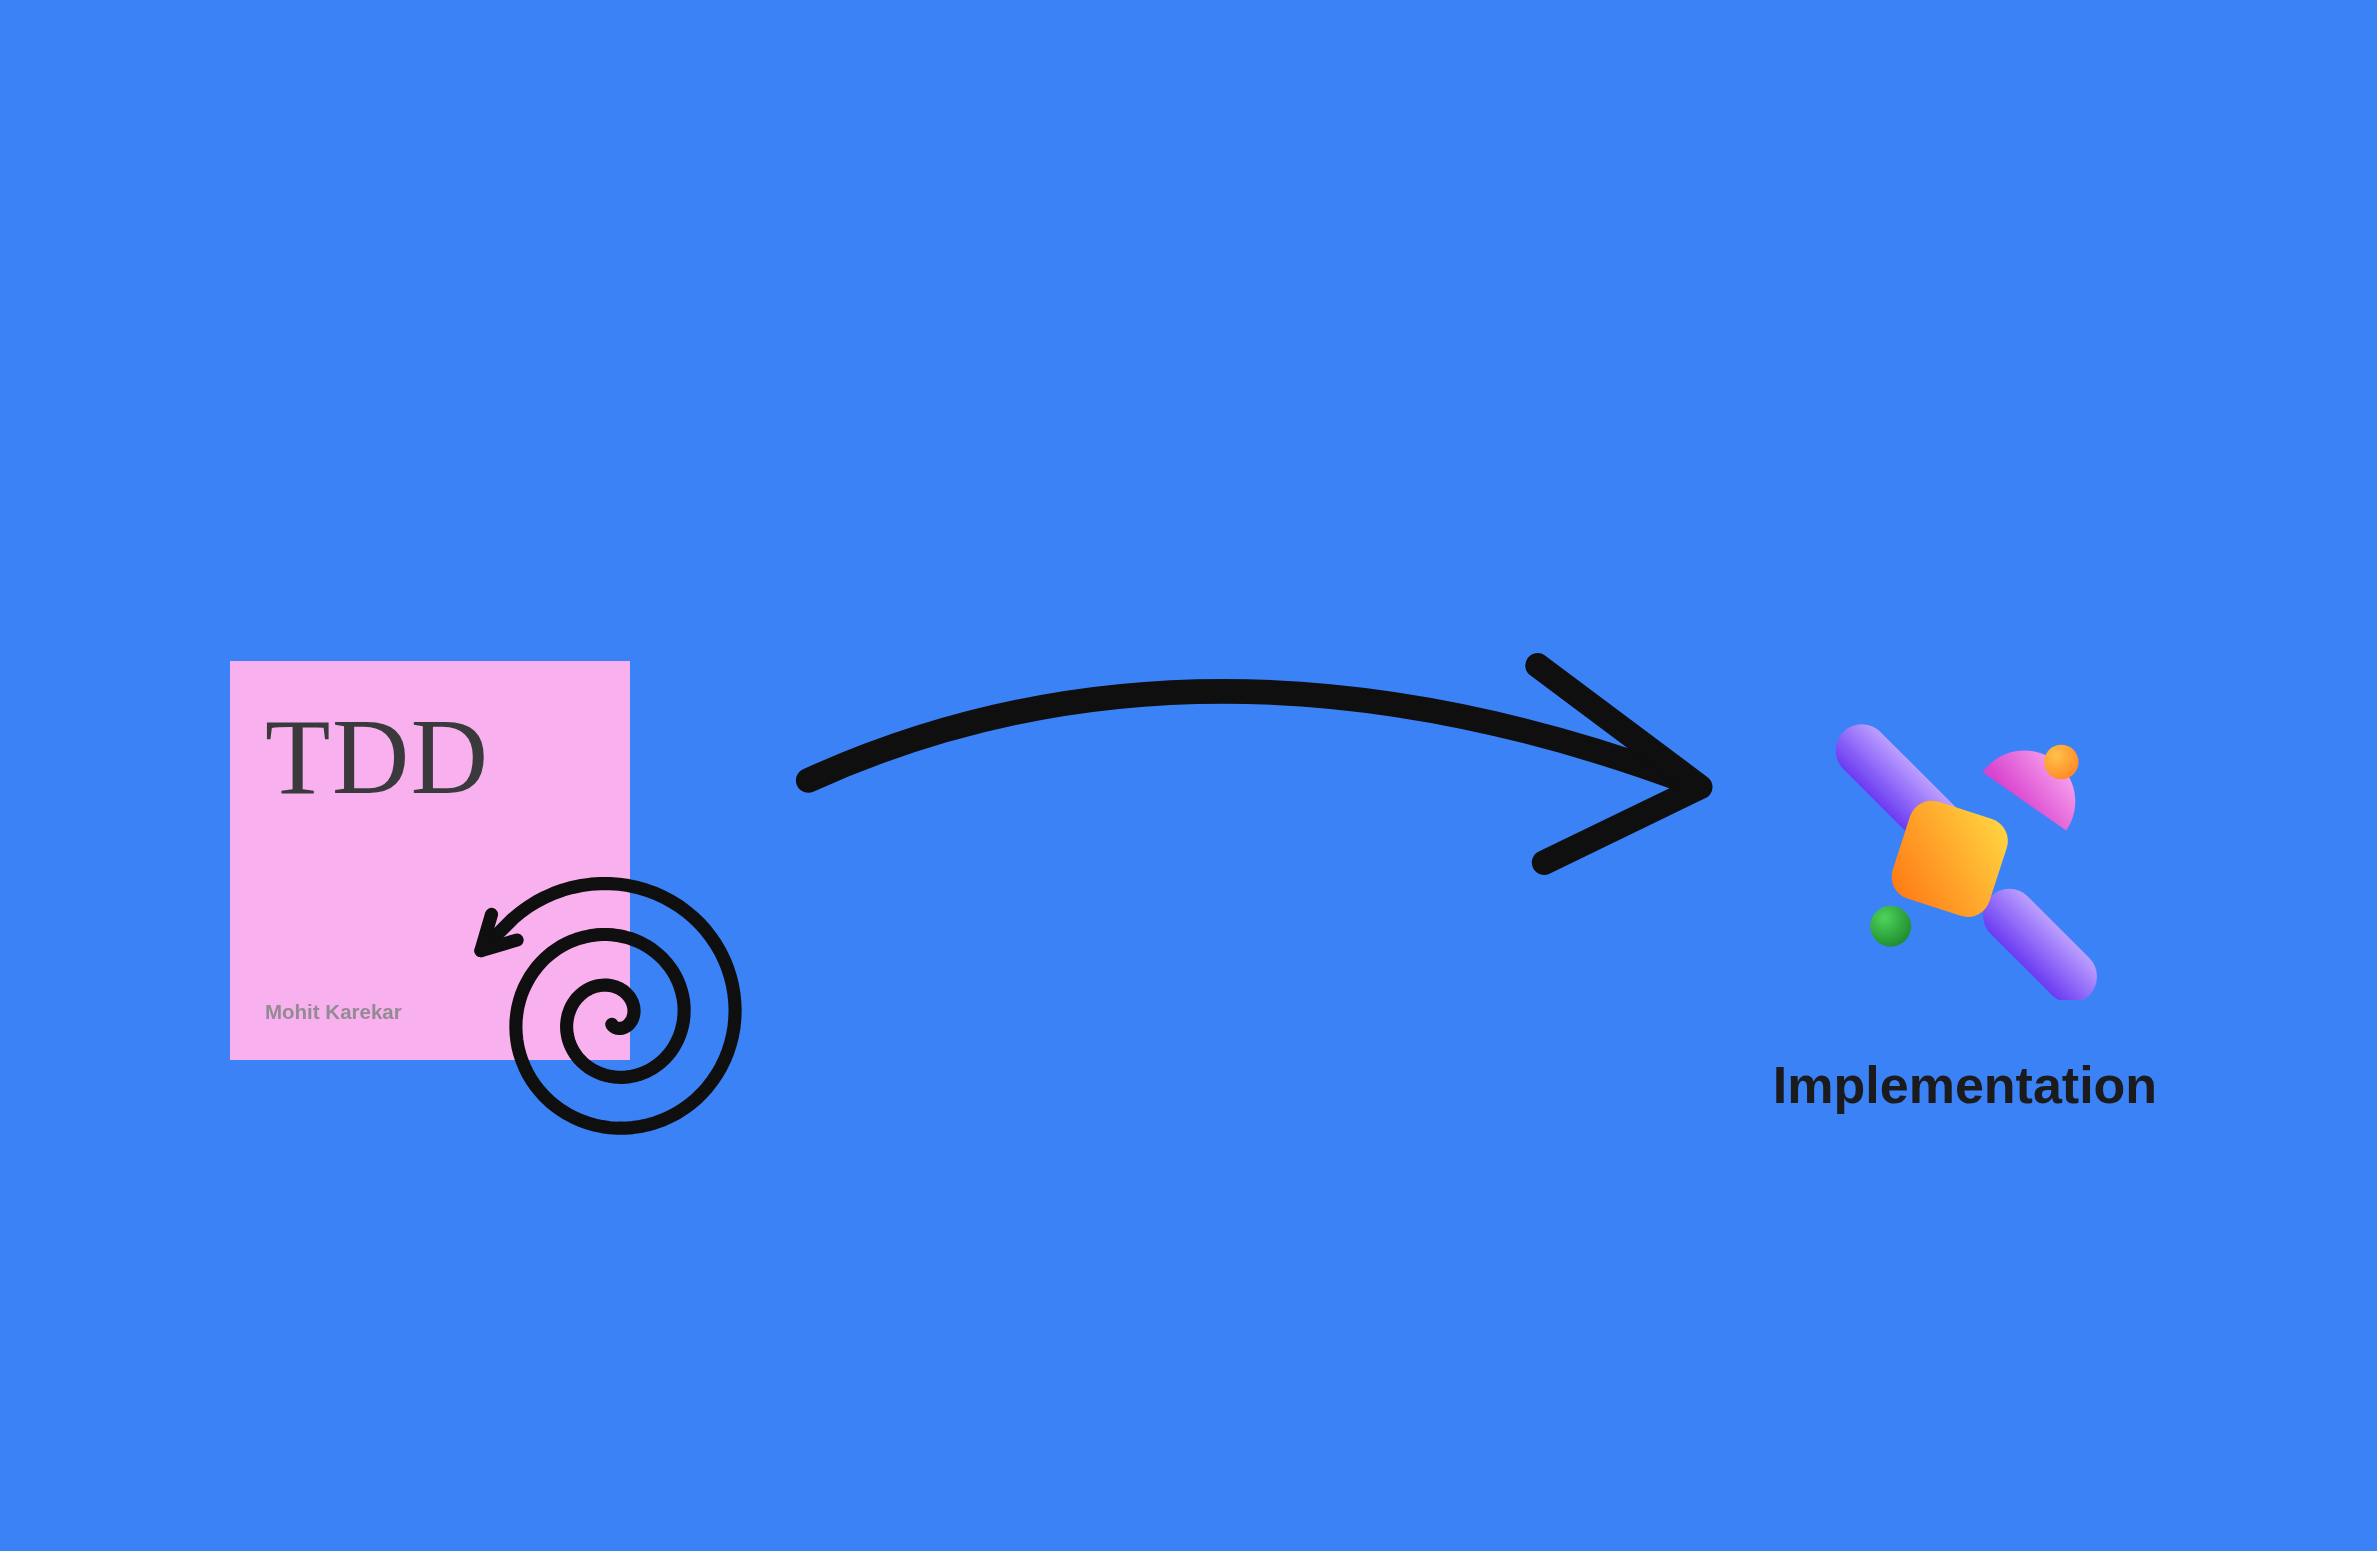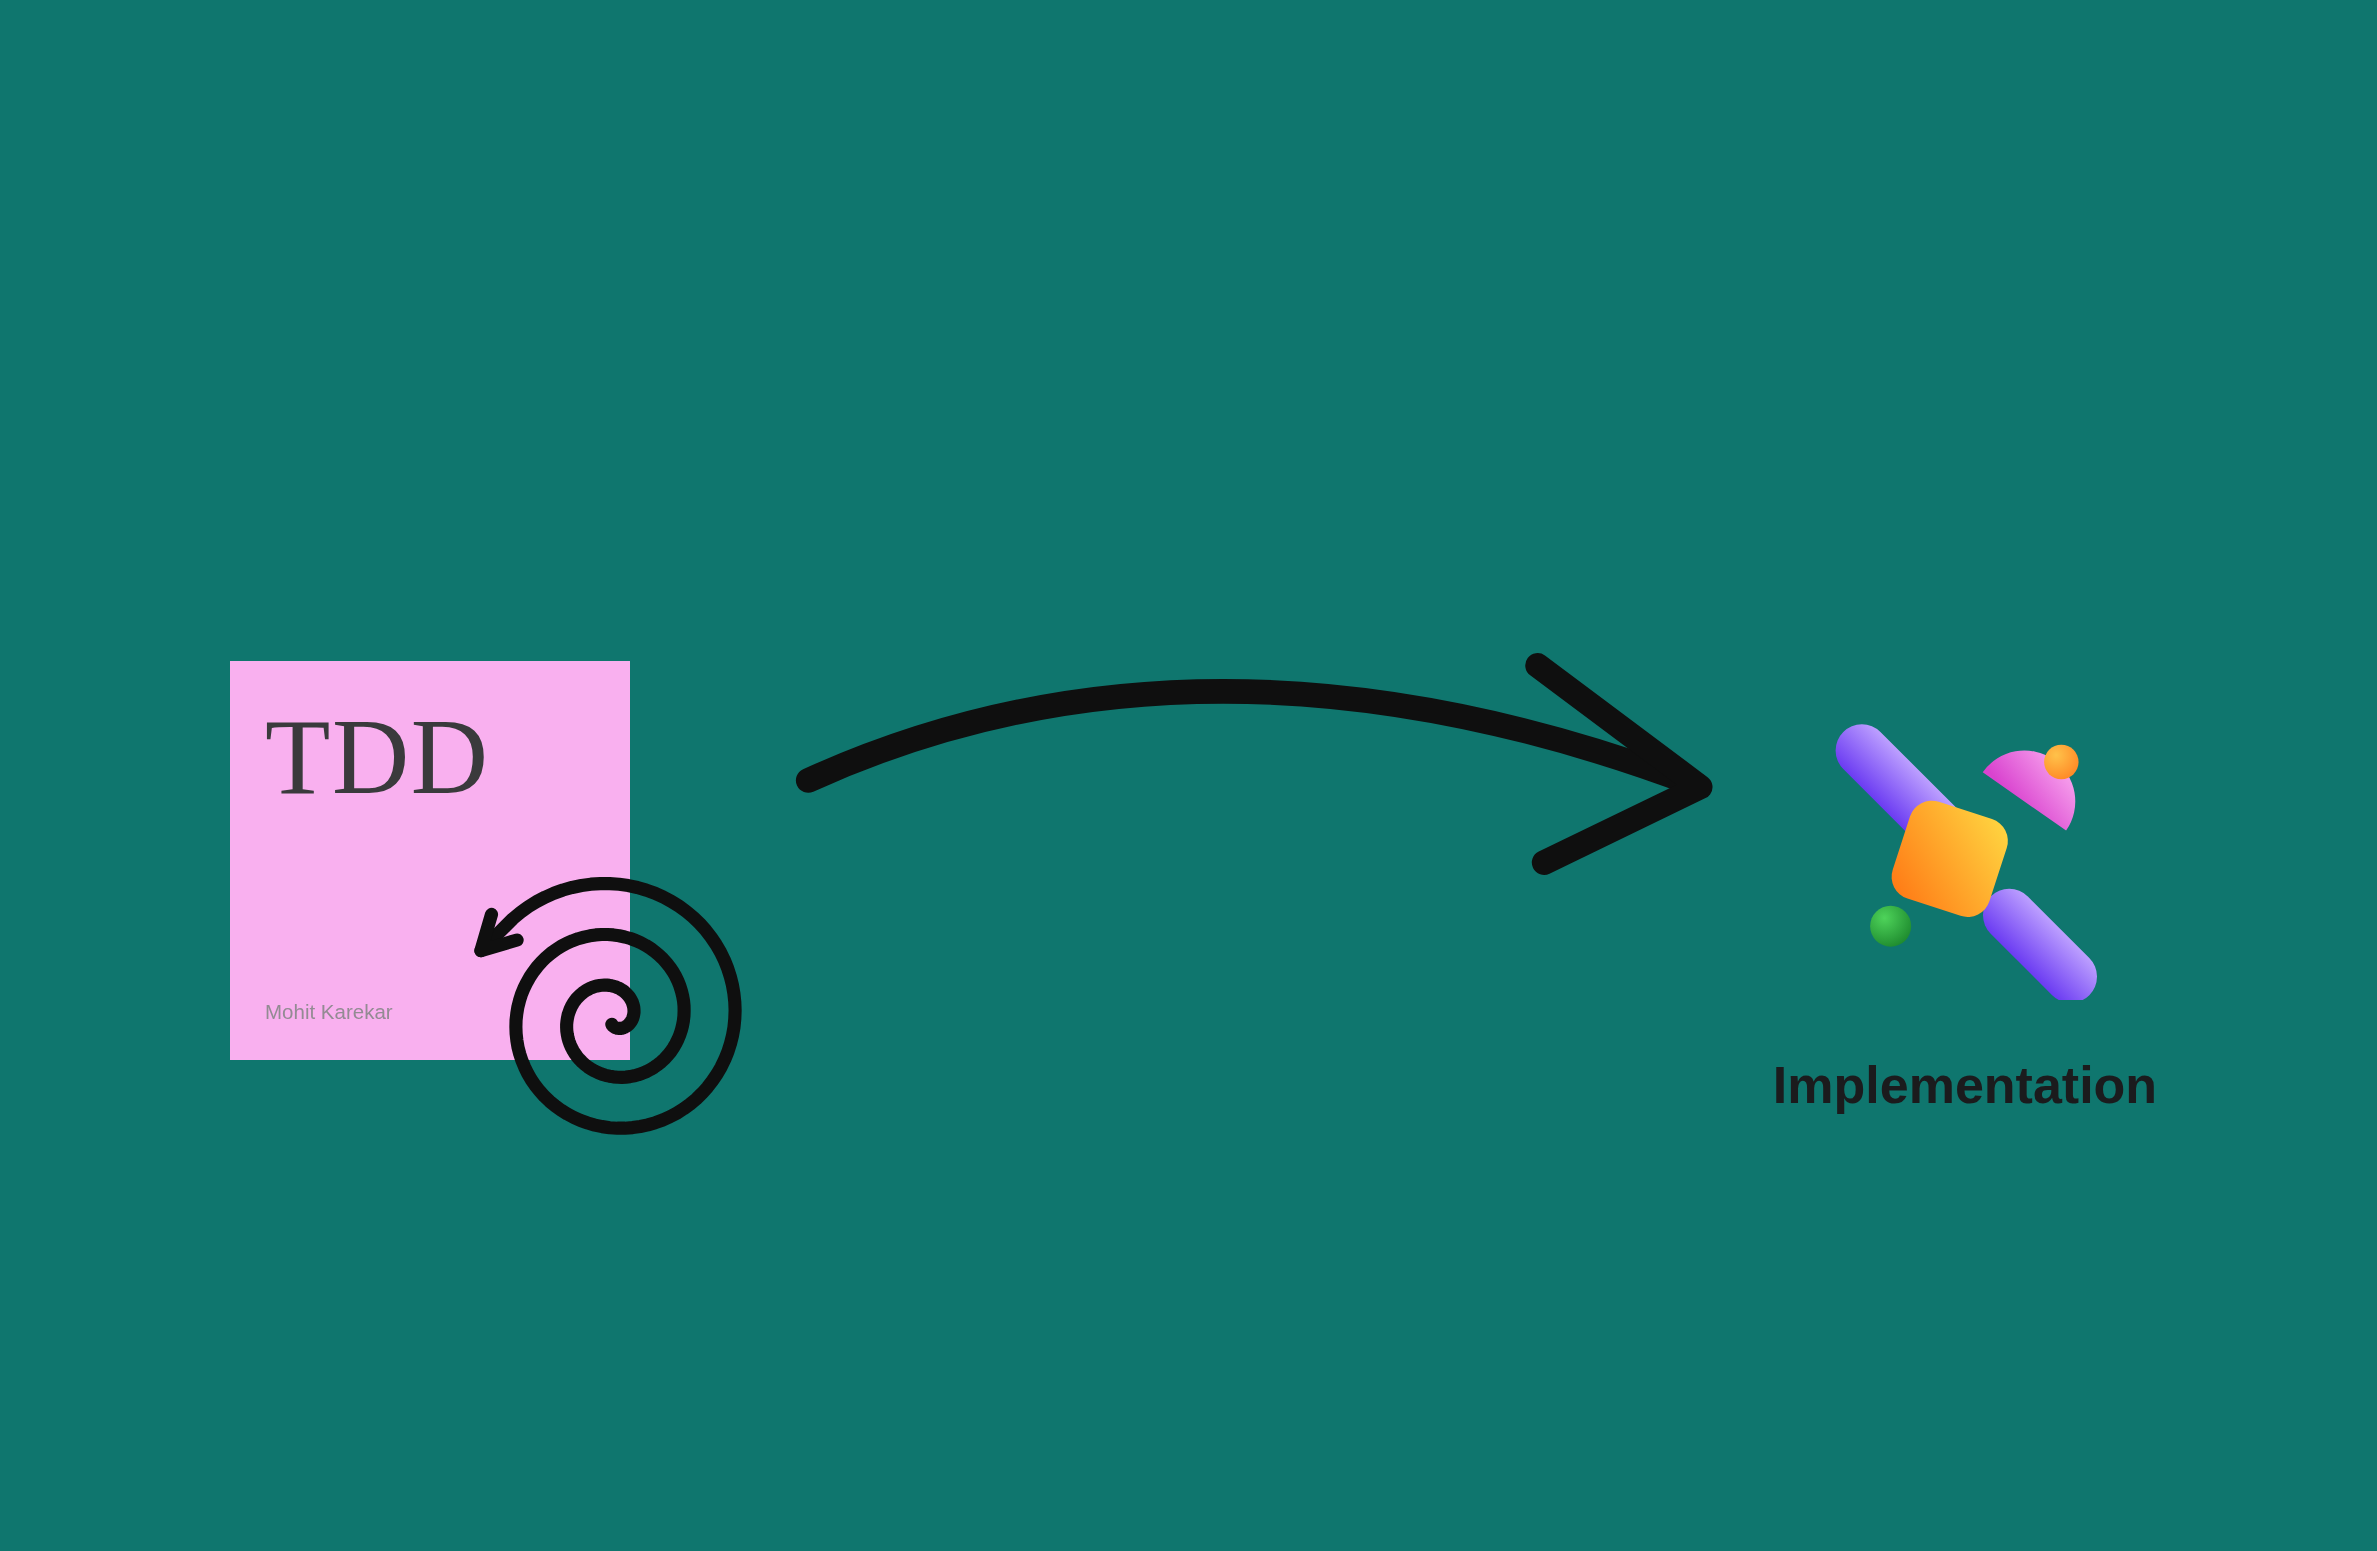--- a/index.html
+++ b/index.html
@@ -2,21 +2,21 @@
 <html style="font-size:13px"><head>
 <meta charset="utf-8">
 <style>
   html, body { margin: 0; padding: 0; background: #ffffff; }
   body { font-family: "Liberation Sans", sans-serif; }
 
   .canvas {
     position: relative;
     width: 2377px;
     height: 1551px;
-    background: #0f766e;
+    background: #3b82f6;
     overflow: hidden;
   }
 
   
   .card {
     position: absolute;
     left: 230px;
     top: 661px;
     width: 400px;
     height: 399px;
@@ -31,20 +31,21 @@
     line-height: 1.1;
     color: #3a3a3c;
     letter-spacing: 1.6px;
   }
   .card-author {
     position: absolute;
     left: 35px;
     bottom: 36px;
     font-size: 20.5px;
     color: #938b93;
+    font-weight: bold;
   }
 
   
   .decor {
     position: absolute;
     left: 0; top: 0;
     width: 2377px;
     height: 1551px;
     pointer-events: none;
   }

